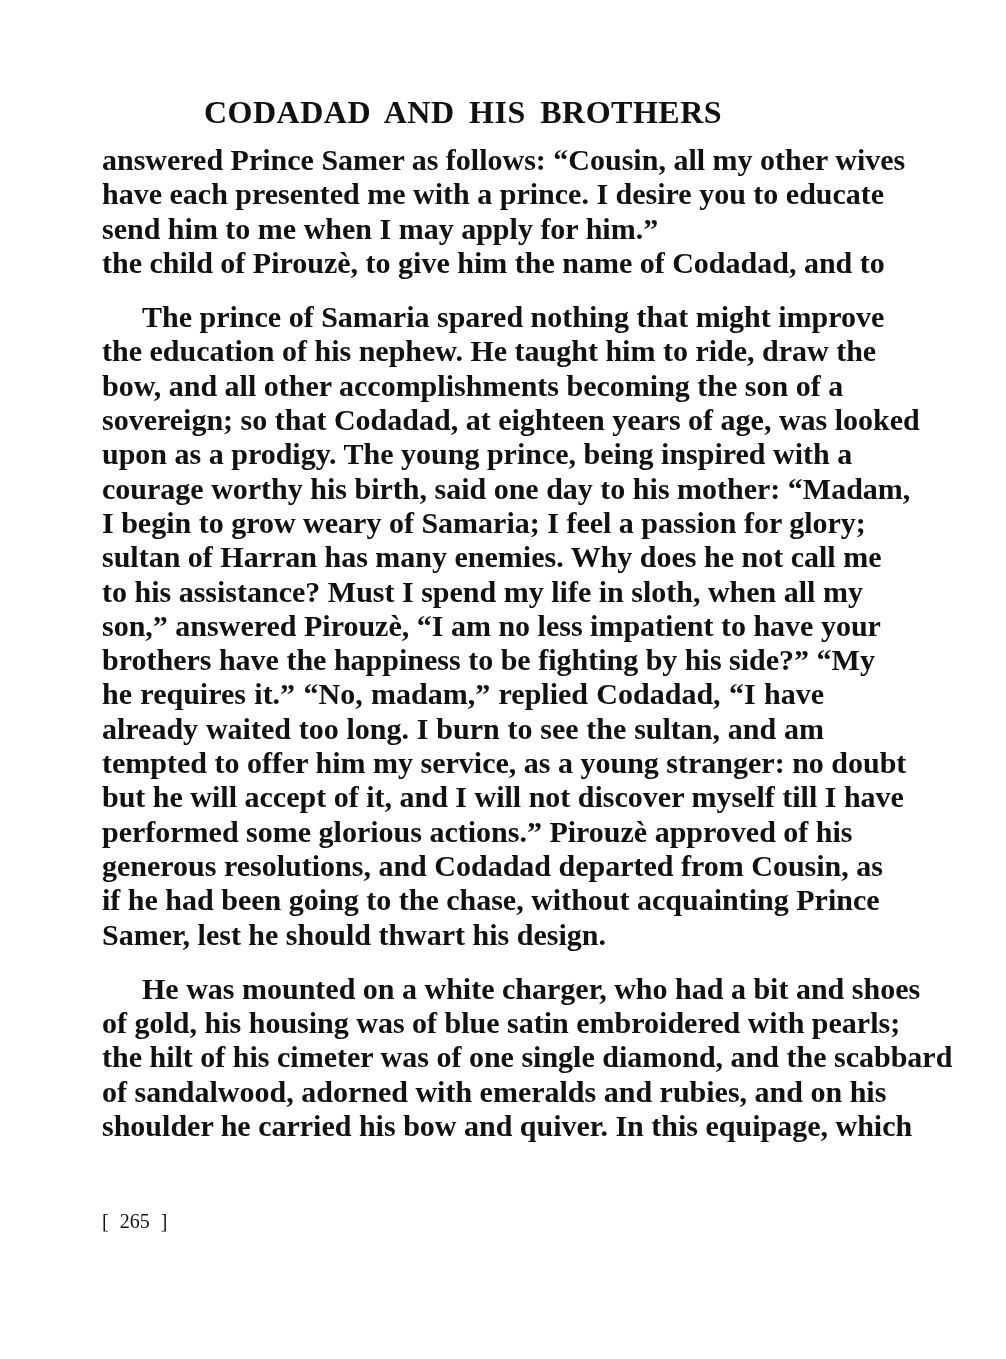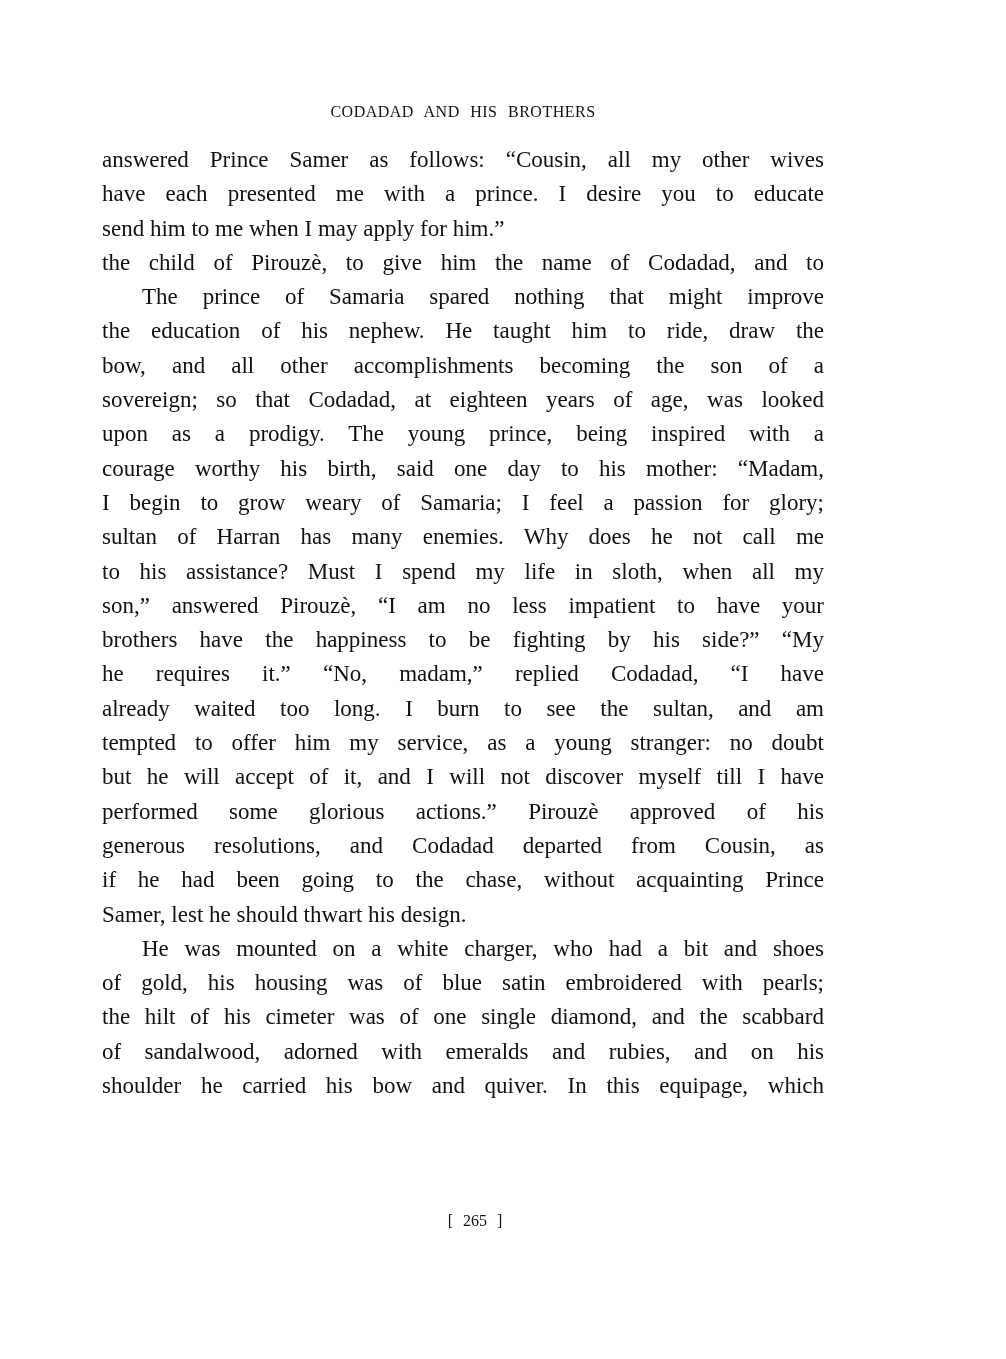--- a/index.html
+++ b/index.html
@@ -20,53 +20,55 @@
       left: 102px;
       top: 0;
       width: 722px;
     }
     .running-head {
       position: absolute;
       top: 98px;
       left: 0;
       width: 722px;
       text-align: center;
-      font-size: 16px;
+      font-size: 32px;
       letter-spacing: 0.5px;
       word-spacing: 6px;
       line-height: 28px;
+      font-weight: bold;
     }
     .body-text {
       position: absolute;
       top: 143px;
       left: 0;
       width: 722px;
     }
     .line {
       display: block;
       height: 34.3px;
       line-height: 34.3px;
-      font-size: 23px;
+      font-size: 30px;
       white-space: nowrap;
       text-align: justify;
       text-align-last: justify;
+      font-weight: bold;
     }
     .line.last {
       text-align-last: left;
     }
     .line.indent {
       padding-left: 40px;
+      margin-top: 20px;
     }
     .folio {
       position: absolute;
       top: 1207px;
-      left: 12px;
+      left: 0;
       width: 722px;
-      text-align: center;
-      font-size: 16px;
+      font-size: 20px;
       line-height: 28px;
       word-spacing: 6px;
     }
   </style>
 </head>
 <body>
 
 <div class="page">
   <div class="running-head">CODADAD AND HIS BROTHERS</div>
 

